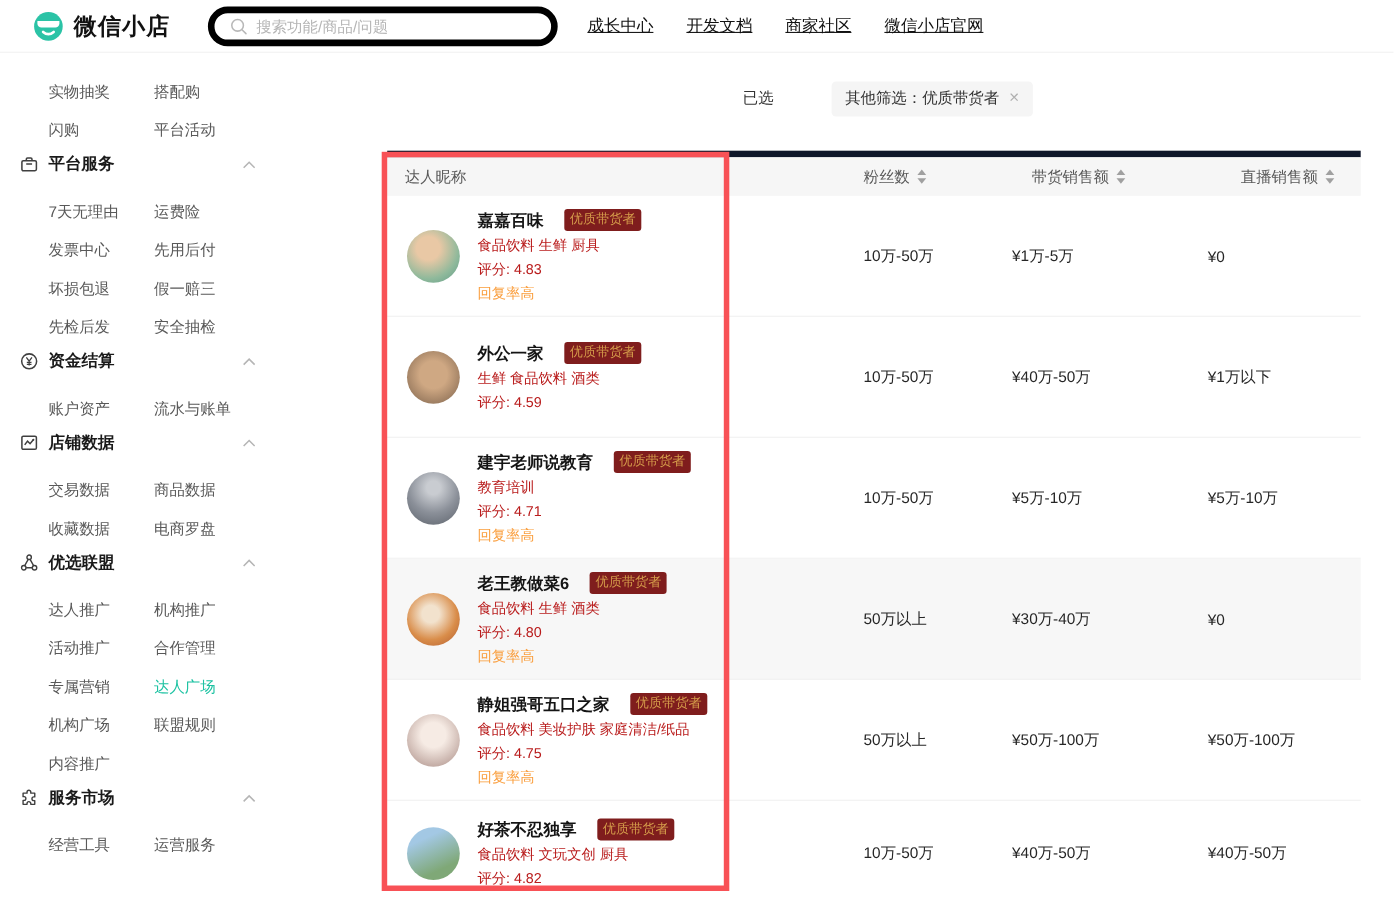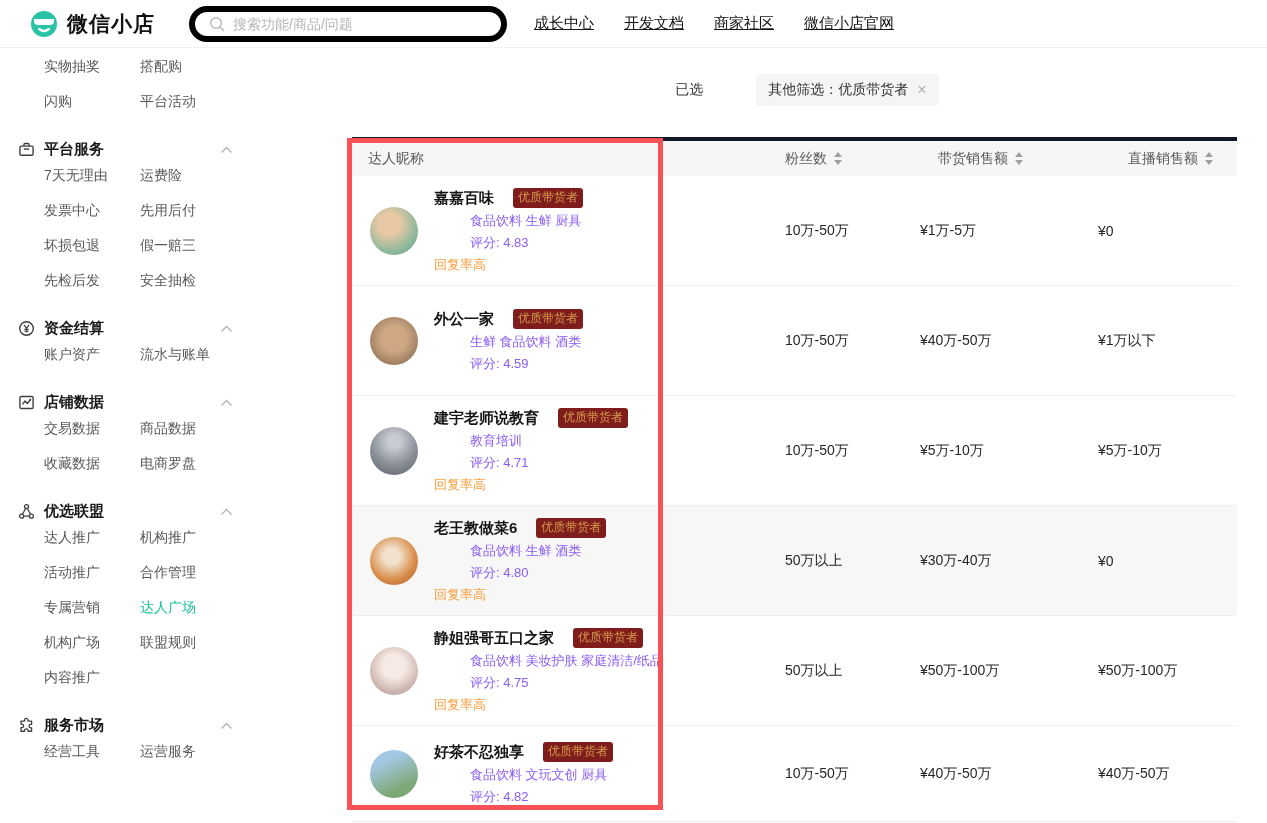--- a/index.html
+++ b/index.html
@@ -17,37 +17,37 @@
   .logo-text { font-size:21px; font-weight:bold; color:#111; letter-spacing:1px; }
   .search { margin-left:34px; width:318px; height:36px; border:6px solid #000000;
     border-radius:18px; display:flex; align-items:center; padding:0 14px; gap:8px; background:#fff; }
   .search input { border:none; outline:none; flex:1; font-size:14px; color:#333;
     font-family:inherit; background:transparent; }
   .search input::placeholder { color:#b5b5b5; }
   .topnav { display:flex; margin-left:27px; gap:30px;text-decoration:underline; }
   .topnav a { font-size:15px; color:#111; font-weight:500; cursor:pointer; text-decoration:none; white-space:nowrap; }
   
   .sidebar { position:absolute; top:48px; left:0; width:318px; bottom:0; padding-top:10px; overflow:hidden; background:#fff; }
-  .s-row { display:flex; align-items:flex-start; height:35px; padding-left:44px; }
+  .s-row { display:flex; align-items:flex-end; height:35px; padding-left:44px; }
   .s-link { width:96px; font-size:14px; color:#595959; cursor:pointer; text-decoration:none; white-space:nowrap; }
   .s-link:empty { visibility:hidden; }
   .s-link.active { color:#1cc2a2; }
   .s-section { position:relative; display:flex; align-items:center; height:35px; margin-top:4px; padding-left:18px; cursor:pointer; }
   .s-icon { width:17px; height:17px; margin-right:9px; flex:none; }
   .s-title { font-size:15px; font-weight:bold; color:#1a1a1a; }
   .s-chevron { position:absolute; left:220px; top:50%; transform:translateY(-50%); }
   
   .main { position:absolute; left:330px; top:48px; right:0; bottom:0; background:#fff; }
   .filterbar { display:flex; align-items:center; margin-top:26px; height:32px;justify-content:center; }
   .filter-label { font-size:14px; color:#333; margin-left:17px; }
   .chip { margin-left:53px; background:#f5f5f5; border-radius:4px; height:32px;
     display:flex; align-items:center; padding:0 12px; gap:9px; font-size:14px; color:#333; }
   .chip-x { color:#b0b0b0; font-size:16px; line-height:1; cursor:pointer; }
   
-  .table { position:absolute; left:22px; right:30px; top:89px; border-top:4px solid #0f172a; }
+  .table { position:absolute; left:22px; right:30px; top:89px; border-top:6px solid #0f172a; }
   .thead, .trow { display:grid; grid-template-columns:433px 135px 178px 1fr; align-items:center; }
   .thead { height:35px; background:#f6f6f6; font-size:14px; color:#595959; }
   .th { display:flex; align-items:center; cursor:pointer; }
   .th1 { padding-left:16px; cursor:default; }
   .th3 { padding-left:18px; }
   .th4 { padding-left:30px; }
   .sort { display:inline-flex; flex-direction:column; gap:3px; margin-left:7px; }
   .sort i { width:0; height:0; border-left:4px solid transparent; border-right:4px solid transparent; }
   .sort .up { border-bottom:5px solid #a0a0a0; }
   .sort .dn { border-top:5px solid #a0a0a0; }
@@ -59,21 +59,21 @@
   .av1 { background:radial-gradient(circle at 40% 35%, #e9c8a5 25%, #8fb99b 65%, #5e9a87 100%); }
   .av2 { background:radial-gradient(circle at 50% 45%, #d8b астр08e 0, #cfa883 35%, #7a604a 100%); background:radial-gradient(circle at 50% 45%, #cfa883 35%, #7a604a 100%); }
   .av3 { background:radial-gradient(circle at 50% 30%, #c9ccd1 15%, #8b9099 55%, #5c626b 100%); }
   .av4 { background:radial-gradient(circle at 45% 40%, #f2e2cd 20%, #d98d4a 60%, #b05a2e 100%); }
   .av5 { background:radial-gradient(circle at 50% 40%, #f6ebe4 30%, #c4ada6 75%, #9b837c 100%); }
   .av6 { background:linear-gradient(155deg, #a3c8e4 25%, #7fa877 75%); }
   .meta { display:flex; flex-direction:column; gap:4px; }
   .nline { display:flex; align-items:flex-end; gap:19px; }
   .nm { font-size:15px; font-weight:bold; color:#141414; white-space:nowrap; }
   .badge { font-size:12px; color:#d49b4a; background:#7f1d1d; padding:1.5px 5px; border-radius:3px; white-space:nowrap; }
-  .cats, .rating { font-size:13px; color:#8b5cf6; white-space:nowrap;margin-left:36px; }
+  .cats, .rating { font-size:13px; color:#b91c1c; white-space:nowrap; }
   .reply { font-size:13px; color:#fa9d3b; cursor:pointer; text-decoration:none; }
   .reply:empty { display:none; }
   
   .annotation { position:absolute; left:347px; top:138px; width:316px; height:672px;
     border:5px solid #f85156; z-index:9; pointer-events:none; }
 </style>
 </head>
 <body>
 
 <div class="topbar">

